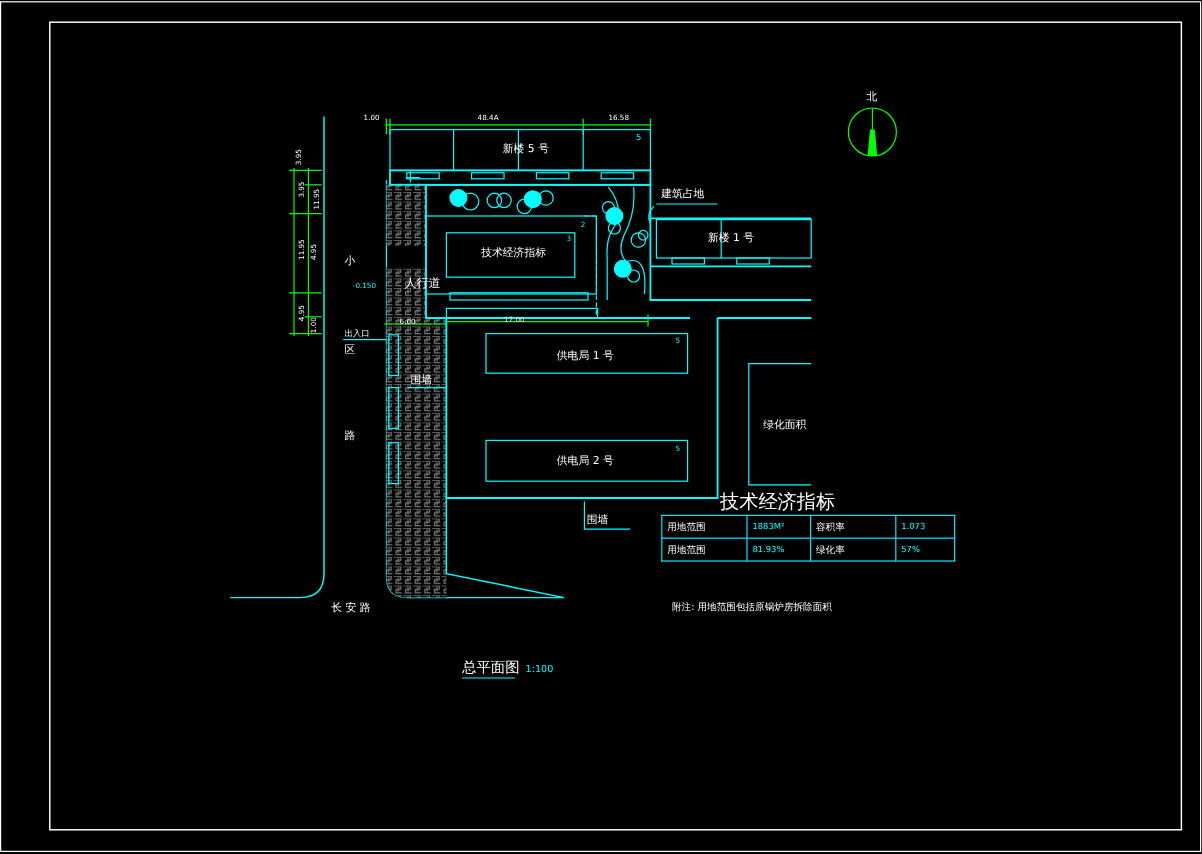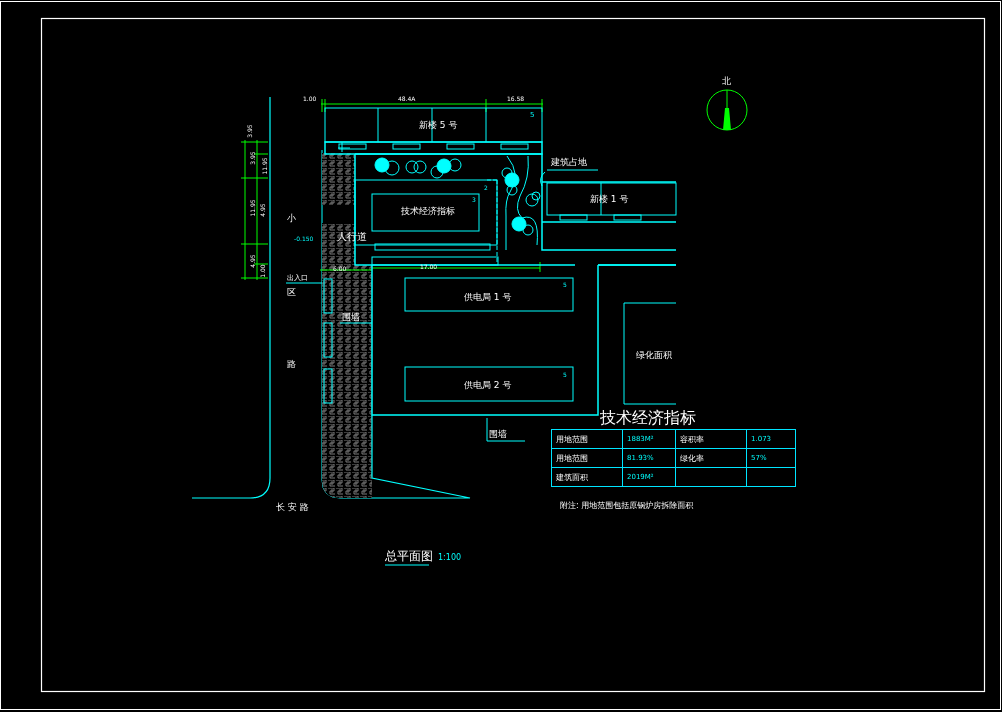--- a/index.html
+++ b/index.html
@@ -183,21 +183,15 @@
     <td class="v" style="width:44px">1883M²</td>
     <td style="width:62px">容积率</td>
     <td class="v" style="width:40px">1.073</td>
   </tr>
   <tr>
     <td>用地范围</td>
     <td class="v">81.93%</td>
     <td>绿化率</td>
     <td class="v">57%</td>
   </tr>
-  <tr>
-    <td>建筑面积</td>
-    <td class="v">2019M²</td>
-    <td></td>
-    <td class="v"></td>
-  </tr>
 </tbody>
   </table>
 <span class="lbl" style="left:560px;top:502px;font-size:8px">附注: 用地范围包括原锅炉房拆除面积</span>
 
 </body></html>

